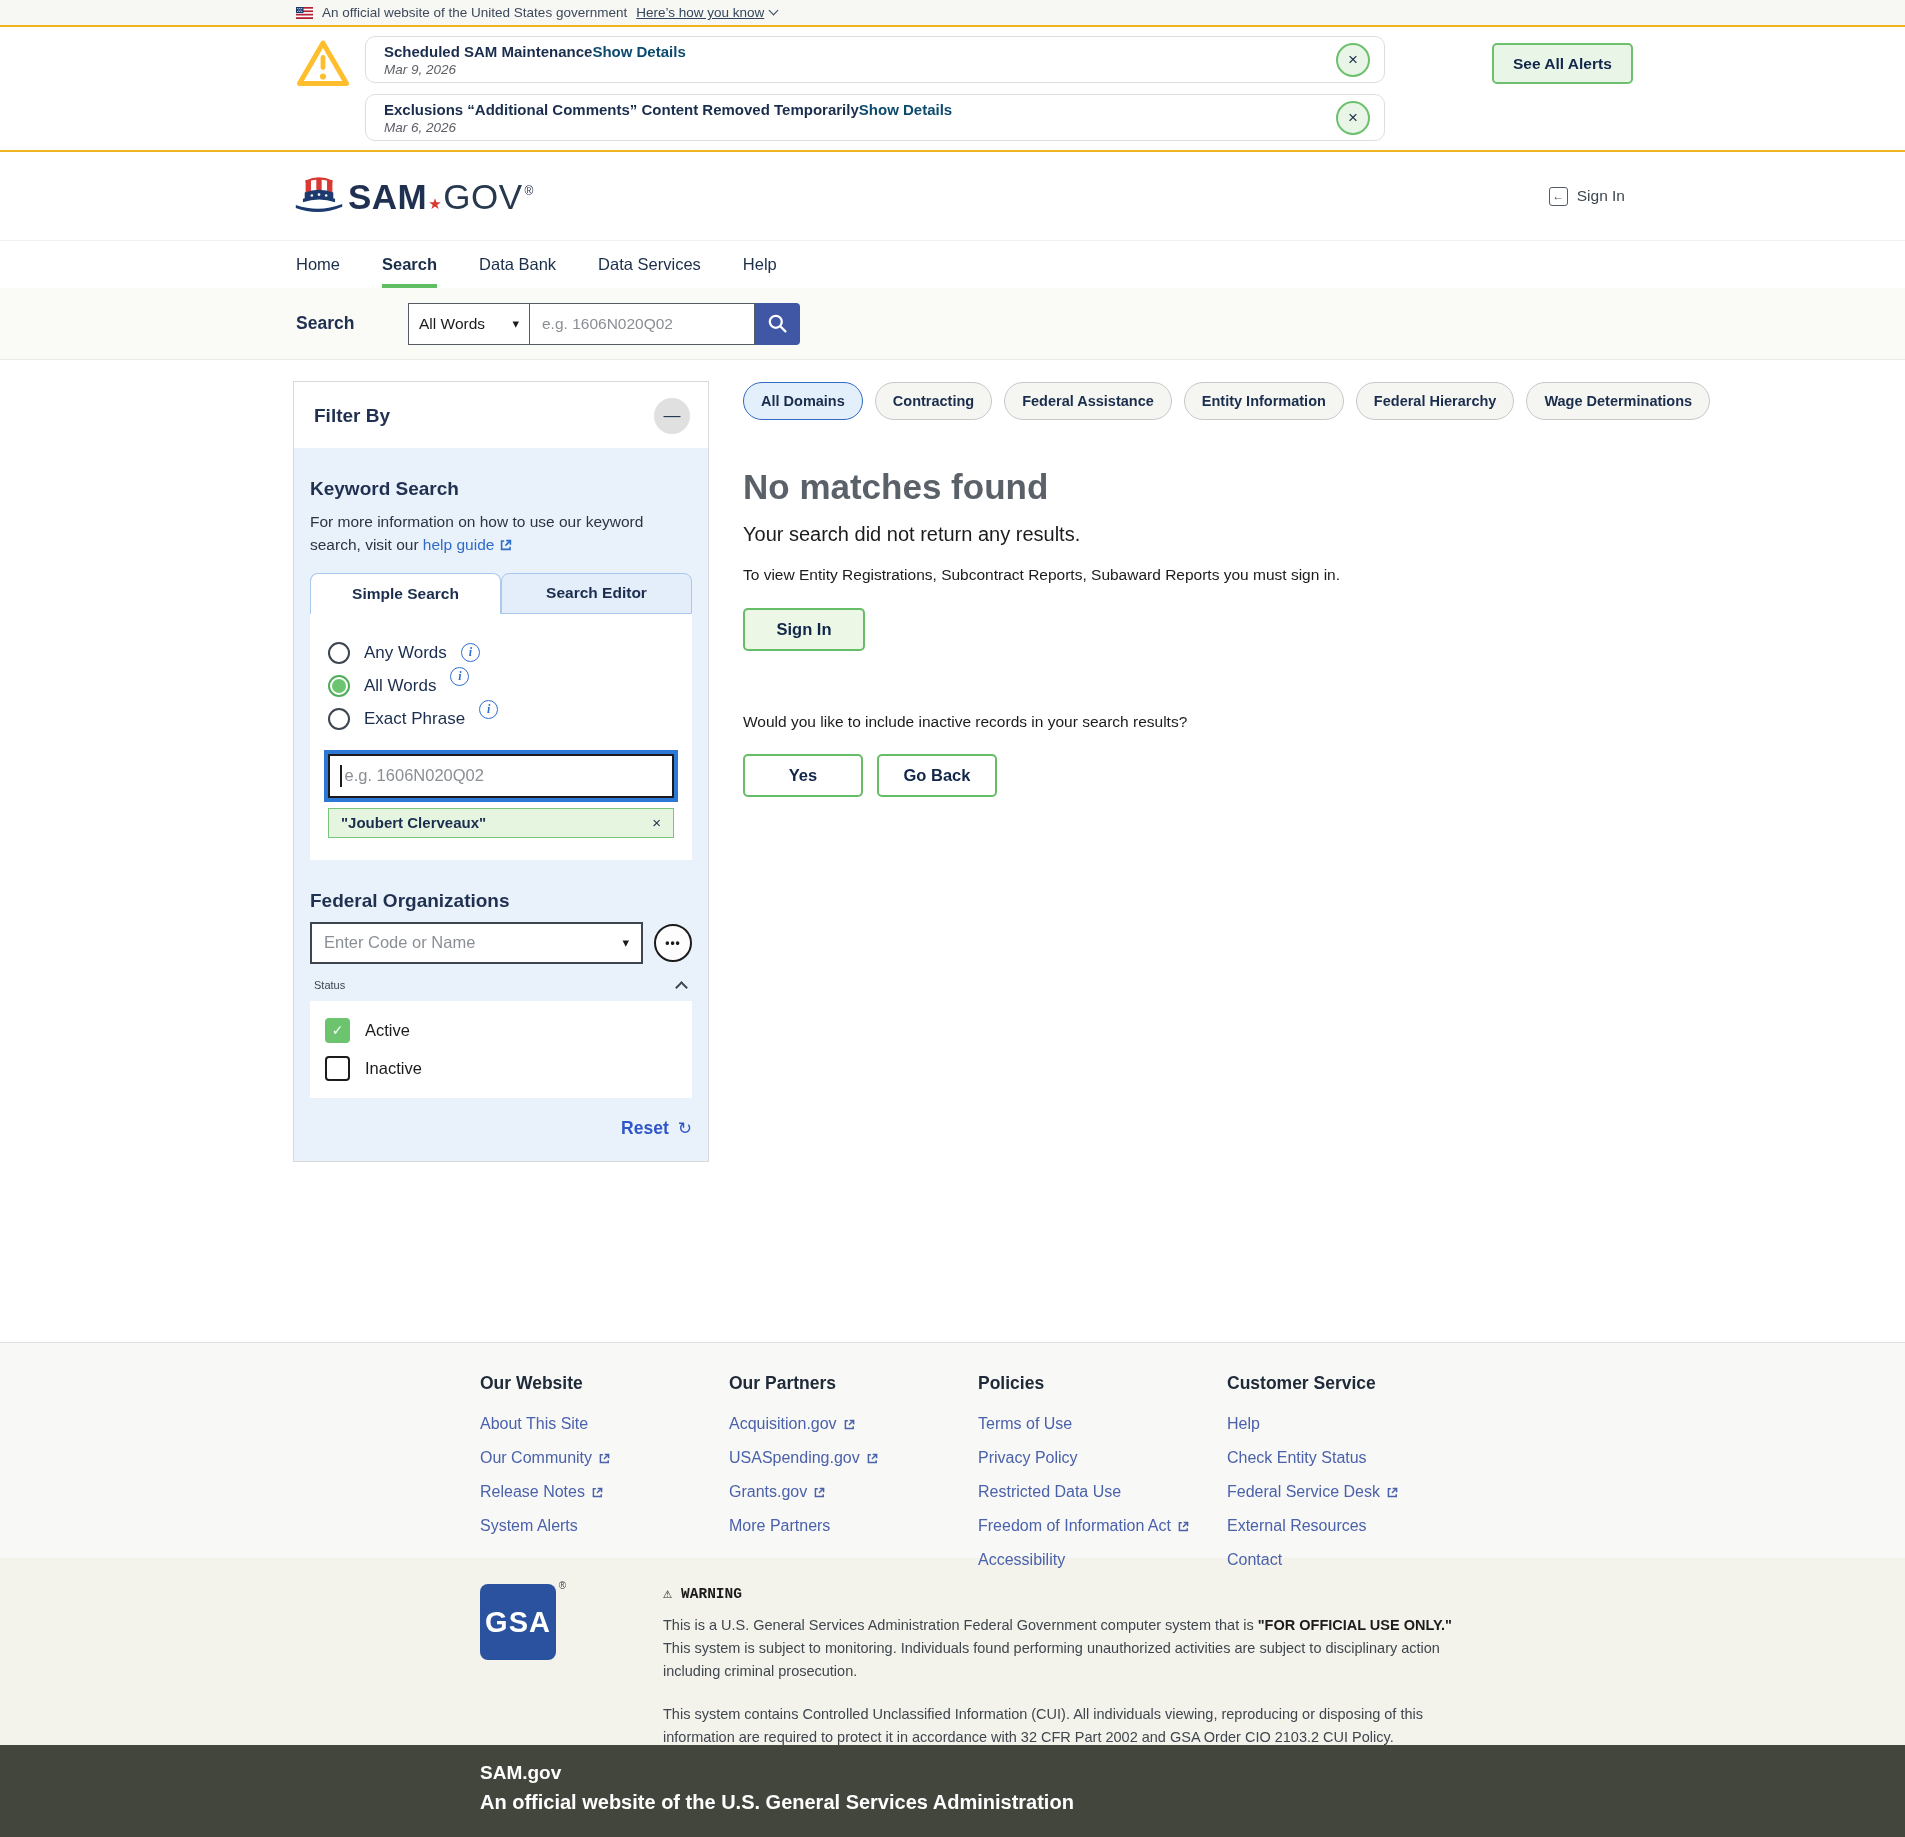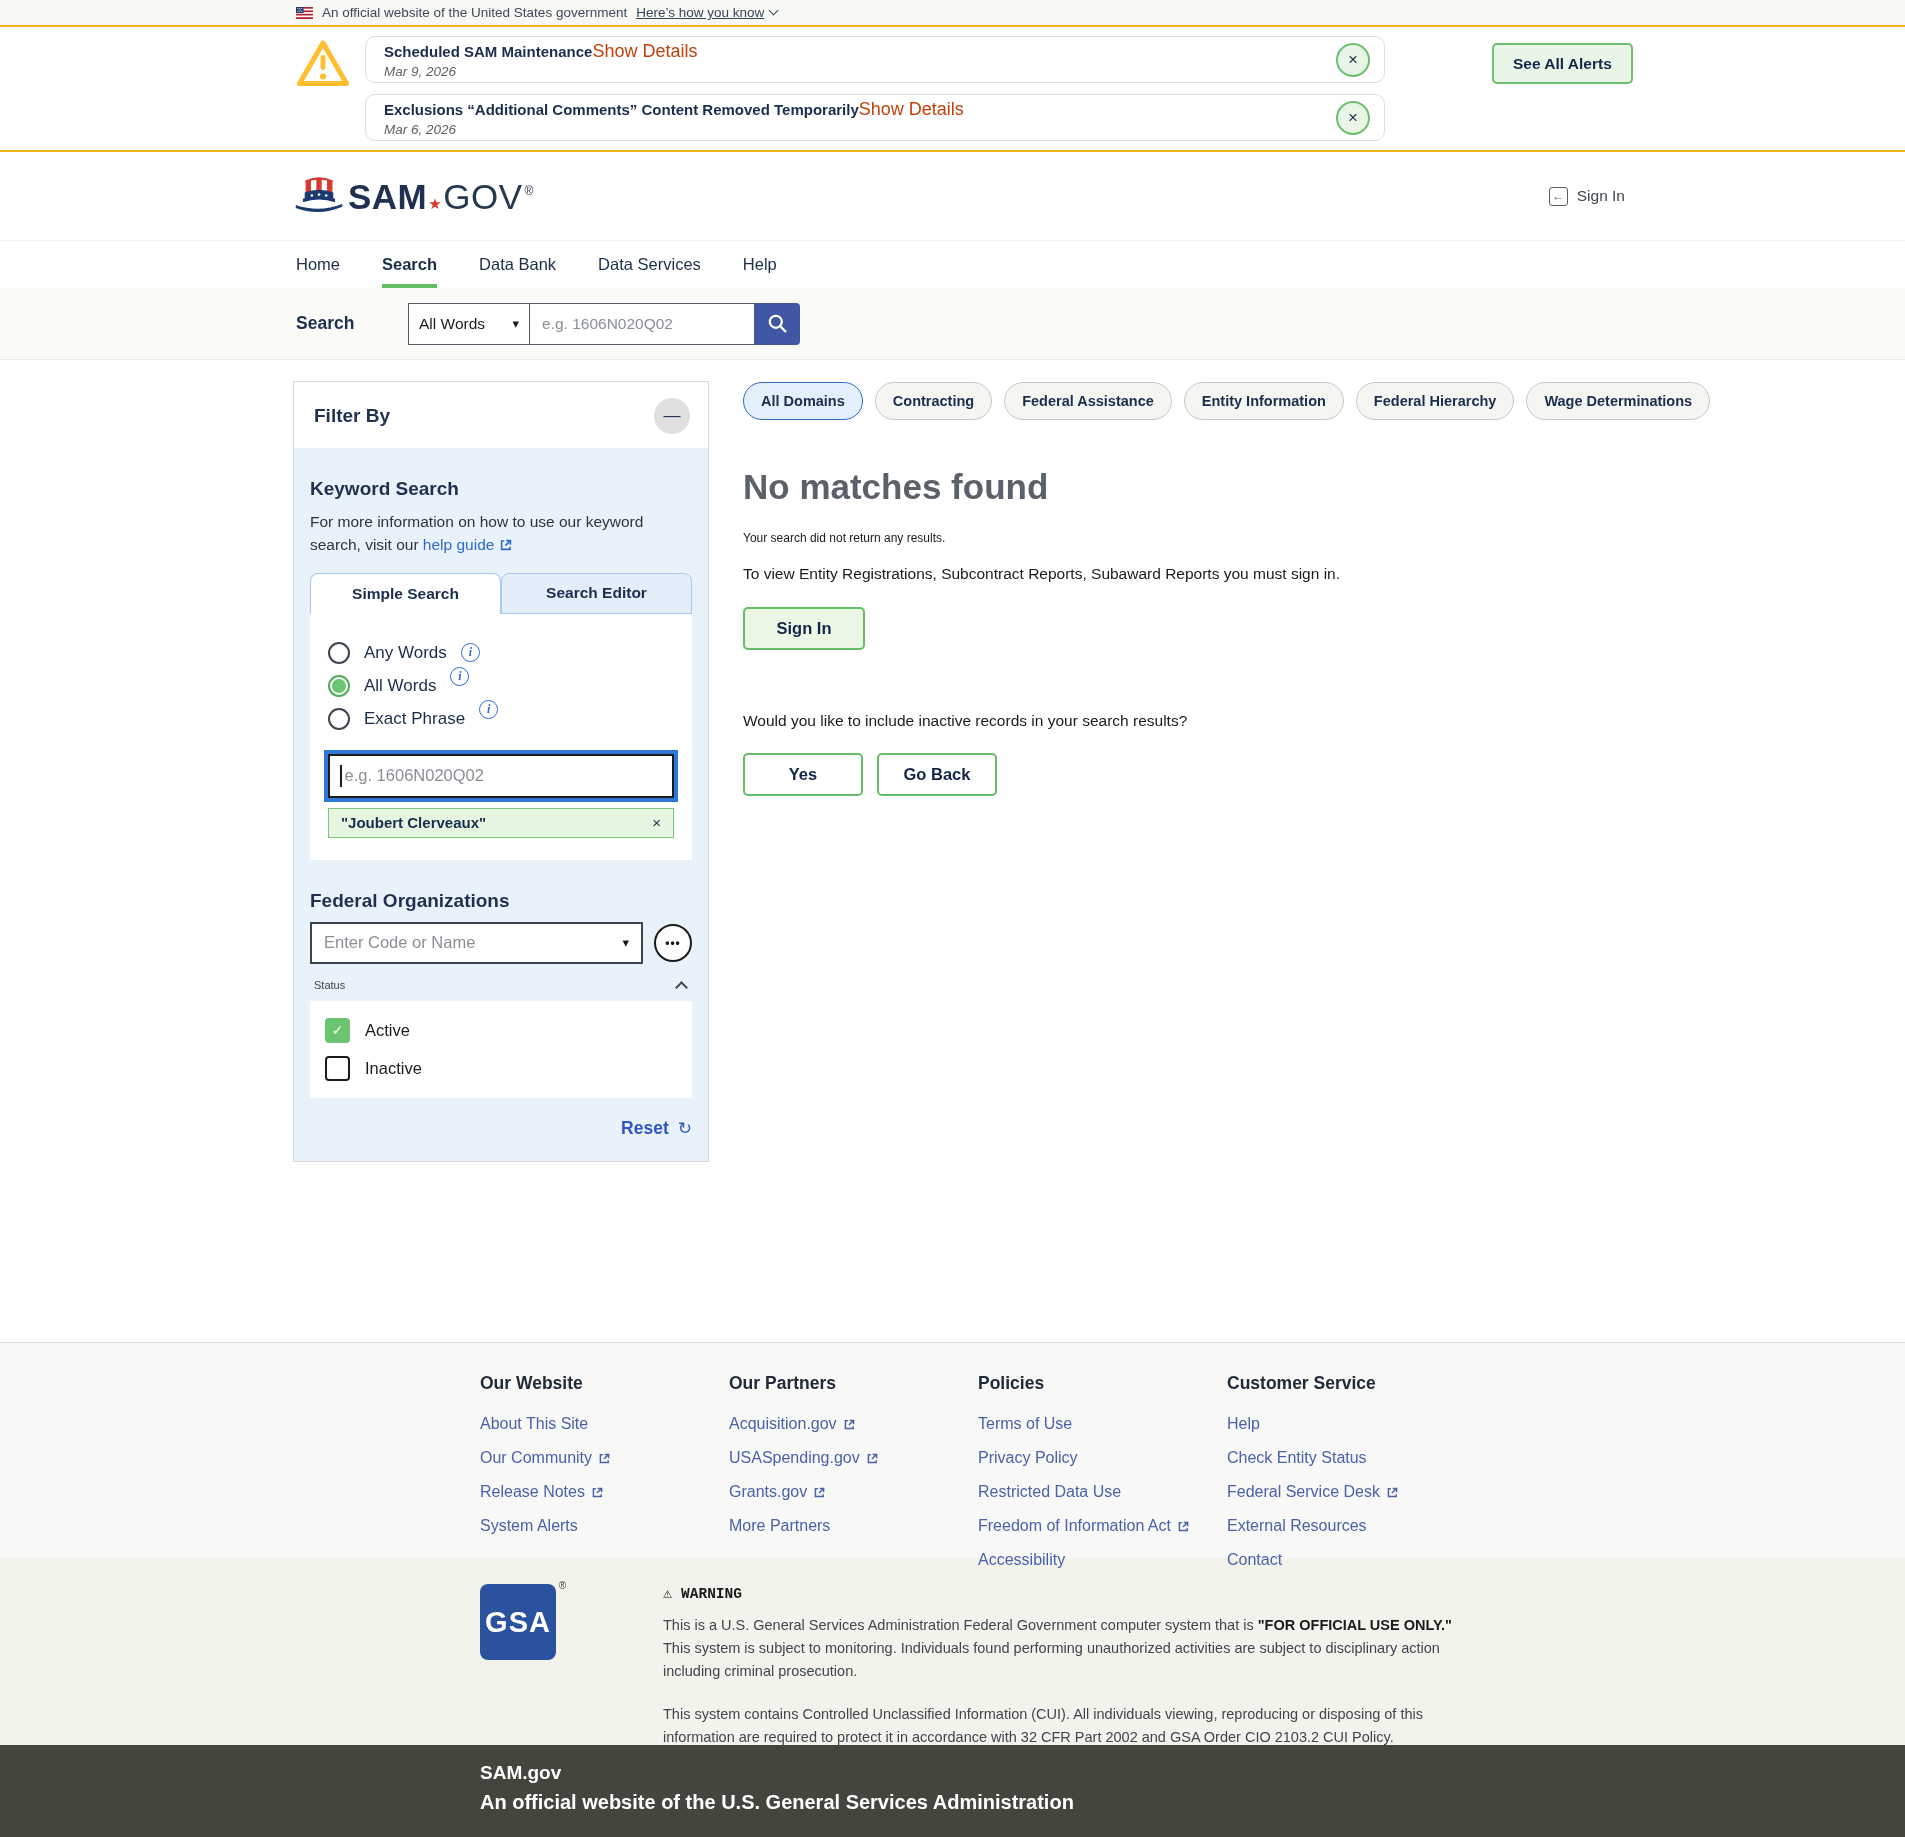--- a/index.html
+++ b/index.html
@@ -20,21 +20,21 @@
 
   
   .alerts-section { background:#fff; border-bottom:2px solid #f0b51e; height:125px;
     display:flex; padding:9px 0 0 296px; }
   .alert-warn-col { width:69px; padding-top:2px; }
   .alerts-stack { width:1020px; display:flex; flex-direction:column; gap:11px; }
   .alert-card { border:1px solid #dcdee1; border-radius:10px; height:47px;
     display:flex; align-items:center; justify-content:space-between; padding:4px 14px 4px 18px; background:#fff; }
   .alert-title-row { display:flex; align-items:baseline; }
   .alert-title { font-weight:bold; font-size:15px; color:#1a2d4d; }
-  .alert-link { color:#c2410c; font-weight:normal; font-size:18px; }
+  .alert-link { color:#0c4a6e; font-weight:bold; font-size:15px; }
   .alert-date { font-style:italic; color:#5d6167; font-size:13.5px; margin-top:2px; }
   .alert-close { width:34px; height:34px; border-radius:50%; border:2px solid #6cc06e; background:#e9f6e7;
     color:#1a2d4d; display:flex; align-items:center; justify-content:center; font-size:17px; cursor:pointer; }
   .see-all-btn { margin-left:107px; margin-top:7px; height:41px; padding:0 19px; background:#e9f6e7;
     border:2px solid #6cc06e; border-radius:5px; font-weight:bold; color:#12264a; font-size:15.5px;
     font-family:inherit; cursor:pointer; }
 
   
   .site-header { height:88px; display:flex; align-items:center; justify-content:space-between;
     padding:0 280px 0 294px; background:#fff; }
@@ -123,21 +123,21 @@
   .reset-icon { font-size:17px; font-weight:normal; }
 
   
   .results-col { margin-left:34px; padding-top:1px; }
   .pills { display:flex; gap:12px; }
   .pill { height:38px; border-radius:19px; display:flex; align-items:center; padding:0 17px;
     font-weight:bold; font-size:14.5px; color:#1a2d4d; border:1px solid #c6c8ca; background:#f5f5f2;
     cursor:pointer; font-family:inherit; }
   .pill.active { border:1.5px solid #2f6ac4; background:#e4effc; }
   .nm-heading { margin-top:47px; font-size:35px; font-weight:bold; color:#5b6169; }
-  .nm-msg { margin-top:24px; font-size:12px; color:#1b1b1b; }
+  .nm-msg { margin-top:16px; font-size:20px; color:#1b1b1b; }
   .signin-note { margin-top:17px; font-size:15.5px; color:#1b1b1b; width:672px; line-height:1.55; }
   .btn-green-fill { margin-top:21px; width:122px; height:43px; background:#ecf7e6; border:2px solid #66bd68;
     border-radius:5px; font-weight:bold; font-size:16.5px; color:#12264a; cursor:pointer; font-family:inherit; }
   .question { margin-top:62px; font-size:15.5px; color:#1b1b1b; }
   .yn-row { margin-top:23px; display:flex; gap:14px; }
   .btn-green-outline { height:43px; min-width:120px; background:#fff; border:2px solid #66bd68;
     border-radius:5px; font-weight:bold; font-size:16.5px; color:#12264a; cursor:pointer; padding:0 24px; font-family:inherit; }
 
   
   .footer-links { background:#f8f8f6; border-top:1px solid #dfe1e2; height:216px; padding:30px 0 0 480px; display:flex; }

